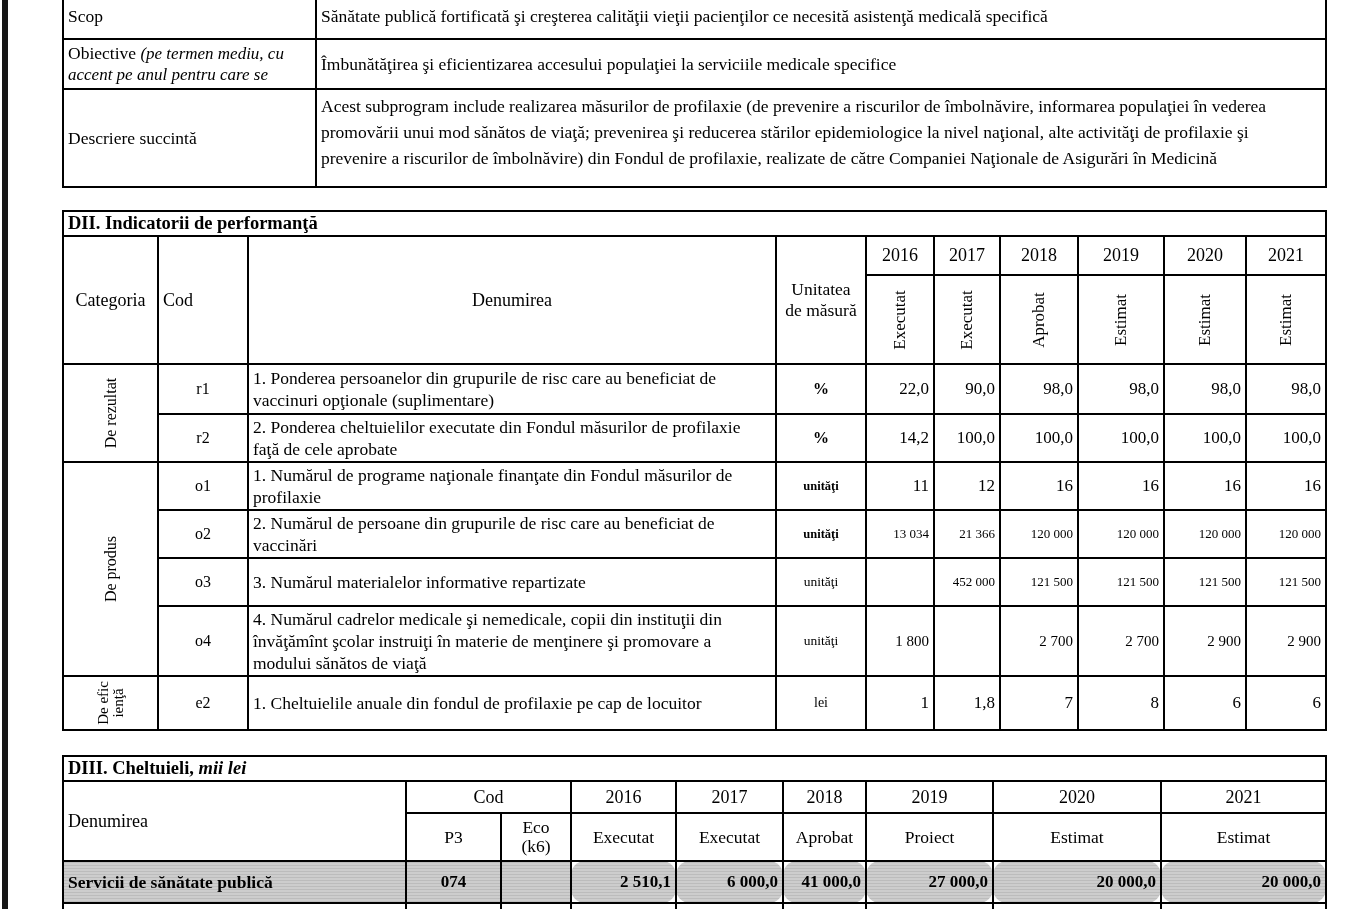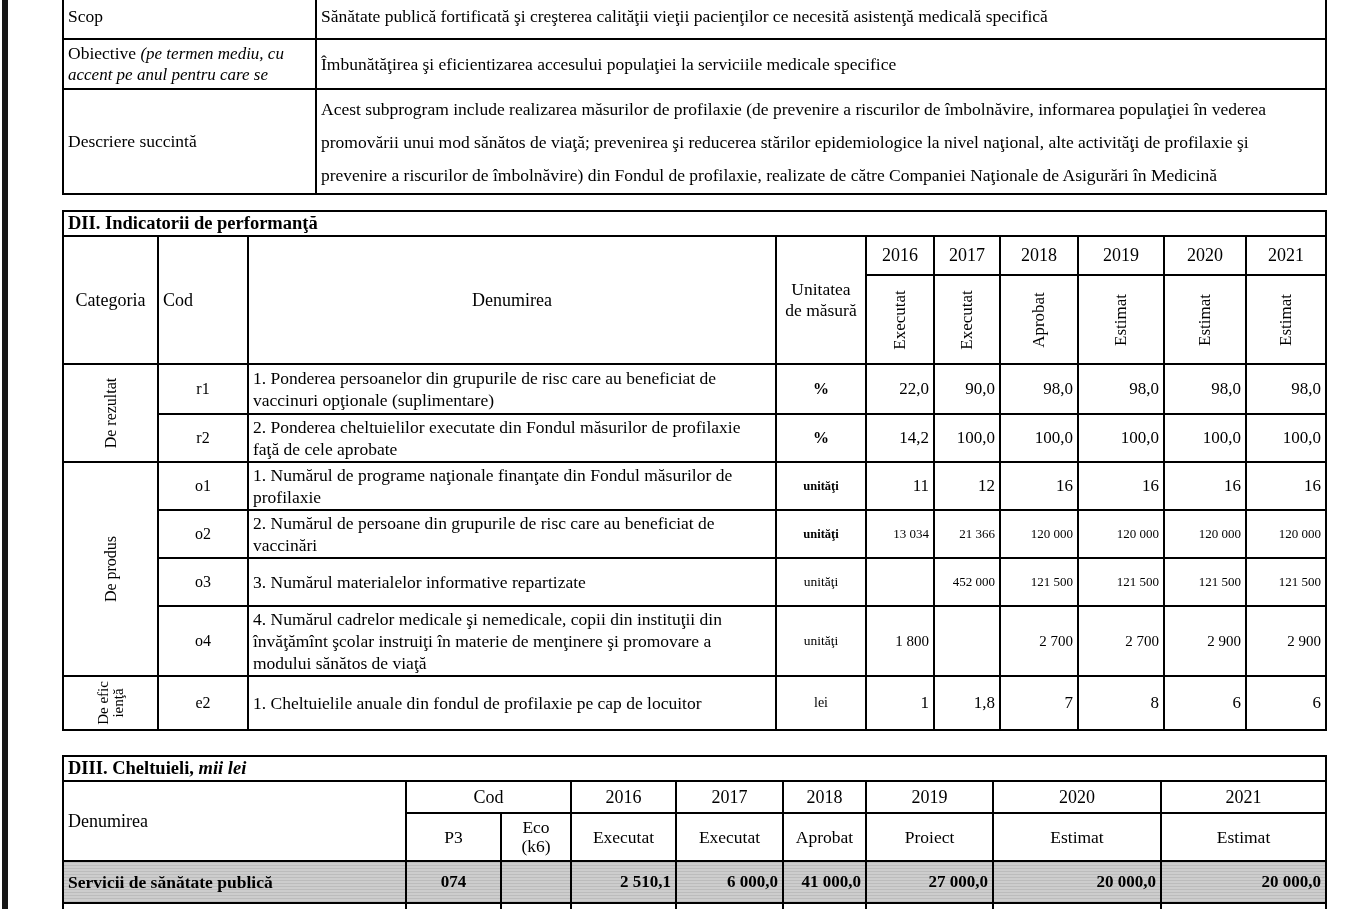--- a/index.html
+++ b/index.html
@@ -16,21 +16,21 @@
 
   
   #table-di { left:62px; top:-8px; width:1263px; }
   #table-di td { font-size:17.5px; }
   .di-label { vertical-align:top; padding-top:4px; }
   .di-label i { font-size:17px; }
   .row-scop { height:46px; }
   .row-obiective { height:50px;padding-left:16px; }
   .row-descriere { height:98px; }
   .di-value { padding-left:6px; }
-  .di-value.top { vertical-align:top; line-height:33px; padding-top:3px; padding-right:24px; }
+  .di-value.top { vertical-align:top; line-height:26px; padding-top:3px; padding-right:24px; }
 
   
   #table-dii { left:62px; top:210px; width:1263px; }
   .title-cell { font-weight:bold; font-size:18.5px; padding:2px 4px; }
   .hdr { text-align:center; font-size:18px; }
   .year-row td { height:35px; text-align:center; font-size:18px; }
   .rot-row td { height:85px; }
   .vcell { position:relative; padding:0; }
   .vtext {
     position:absolute; top:50%; left:50%;
@@ -63,21 +63,21 @@
   .diii-den-hdr { font-size:17.5px; vertical-align:middle; text-align:left !important; }
   .gray-row td {
     background:repeating-linear-gradient(0deg,#bcbcbc 0 1px,#cdcdcd 1px 3px);
     font-weight:bold;
   }
   .row-servicii { height:42px; }
   .row-cheltuieli { height:42px; }
   .diii-name { font-size:17.5px; }
   .diii-p3 { text-align:center; font-size:17px; }
   .diii-eco { text-align:center; font-size:13px; }
-  .diii-num { text-align:right; padding-right:6px; font-size:17px; }
+  .diii-num { text-align:right; padding-right:6px; font-size:17px;border-radius:14px; }
 </style>
 </head>
 <body>
 
 <div class="page">
 
   <div class="edge-line"></div>
 
   <table class="tbl" id="table-di">
     <colgroup>

